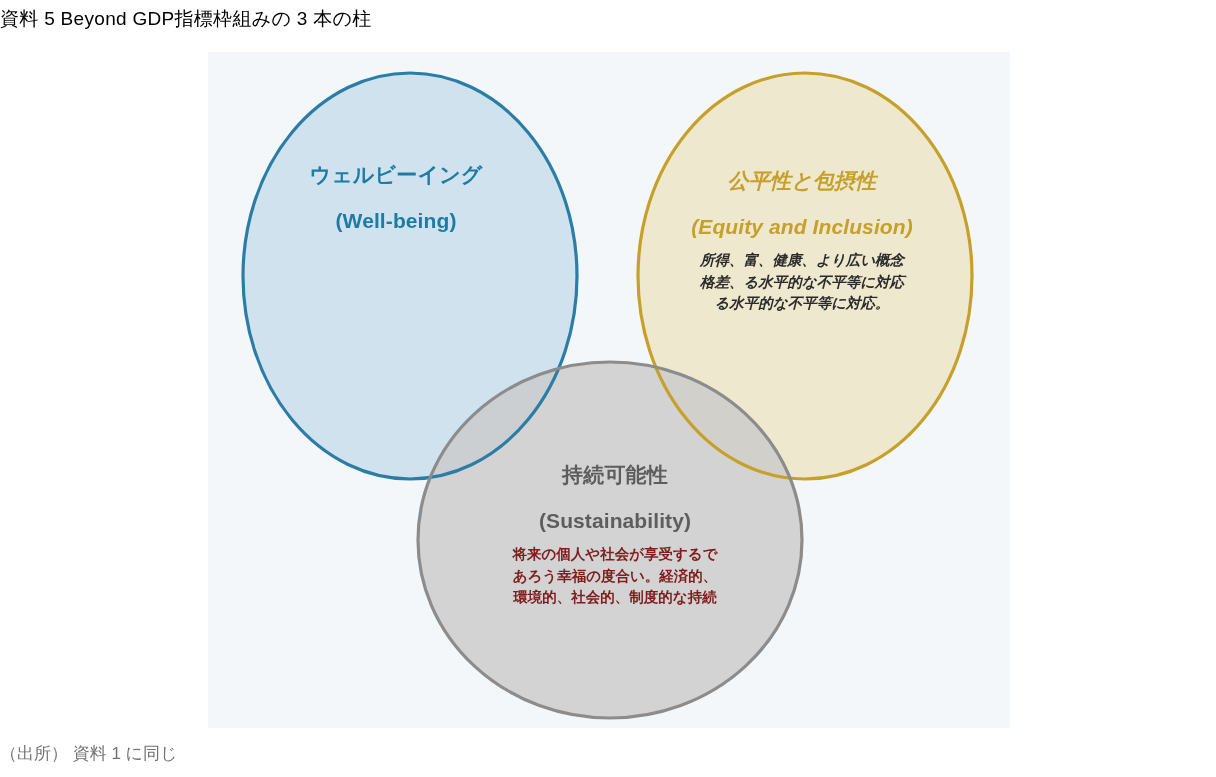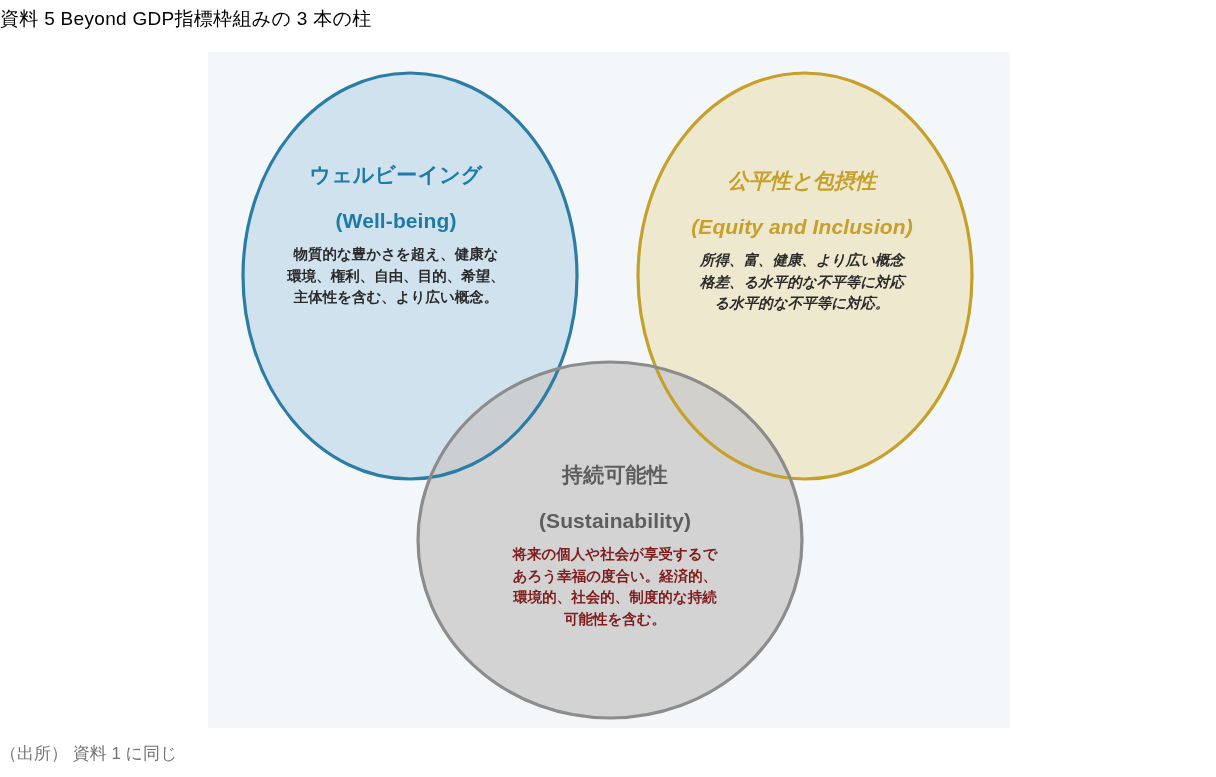--- a/index.html
+++ b/index.html
@@ -139,43 +139,37 @@
     <g fill="none">
       <ellipse cx="202" cy="224" rx="167" ry="203" stroke="#2b7da6" stroke-width="3.2"></ellipse>
       <ellipse cx="597" cy="224" rx="167" ry="203" stroke="#c6a02a" stroke-width="3.2"></ellipse>
       <ellipse cx="402" cy="488" rx="192" ry="178" stroke="#8c8c8c" stroke-width="3.2"></ellipse>
     </g>
   </svg>
 
   <div class="lobe-text lobe-wellbeing">
     <div class="lobe-heading">ウェルビーイング</div>
     <div class="lobe-heading-en">(Well-being)</div>
-    <div class="lobe-body">
-      <div>物質的な豊かさを超え、健康な</div>
-      <div>環境、権利、自由、目的、希望、</div>
-      <div>主体性を含む、より広い概念。</div>
-    </div>
   </div>
 
   <div class="lobe-text lobe-equity">
     <div class="lobe-heading">公平性と包摂性</div>
     <div class="lobe-heading-en">(Equity and Inclusion)</div>
     <div class="lobe-body">
       <div>所得、富、健康、より広い概念</div>
       <div>格差、る水平的な不平等に対応</div>
       <div>る水平的な不平等に対応。</div>
     </div>
   </div>
 
   <div class="lobe-text lobe-sustain">
     <div class="lobe-heading">持続可能性</div>
     <div class="lobe-heading-en">(Sustainability)</div>
     <div class="lobe-body">
       <div>将来の個人や社会が享受するで</div>
       <div>あろう幸福の度合い。経済的、</div>
       <div>環境的、社会的、制度的な持続</div>
-      <div>可能性を含む。</div>
     </div>
   </div>
 
 </div>
 
 <div class="source-note">（出所） 資料 1 に同じ</div>
 
 </body></html>

